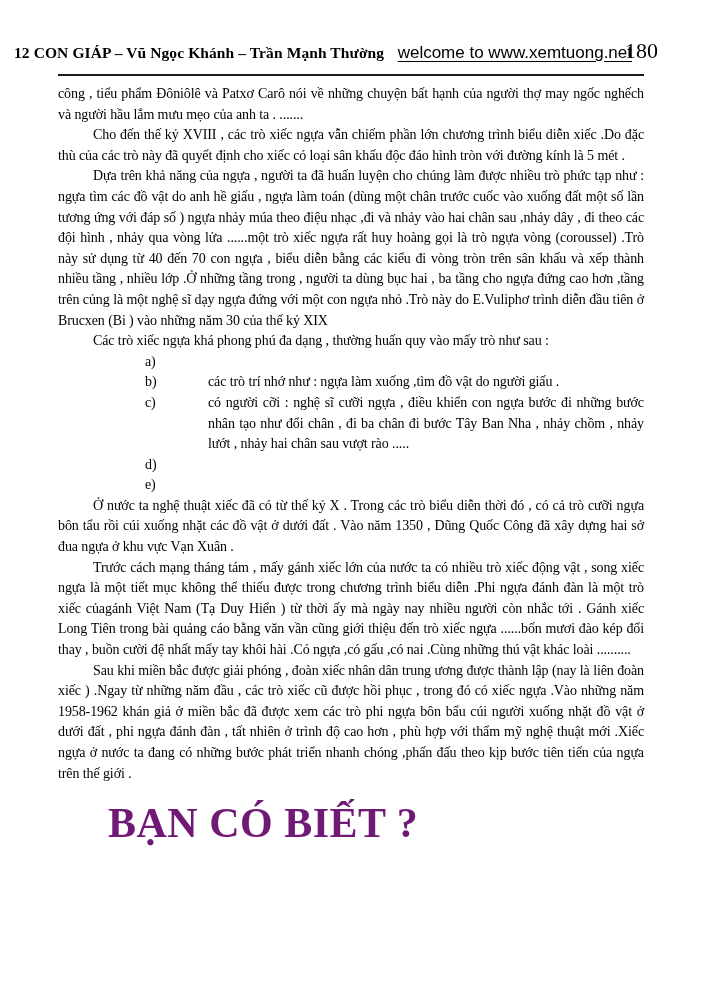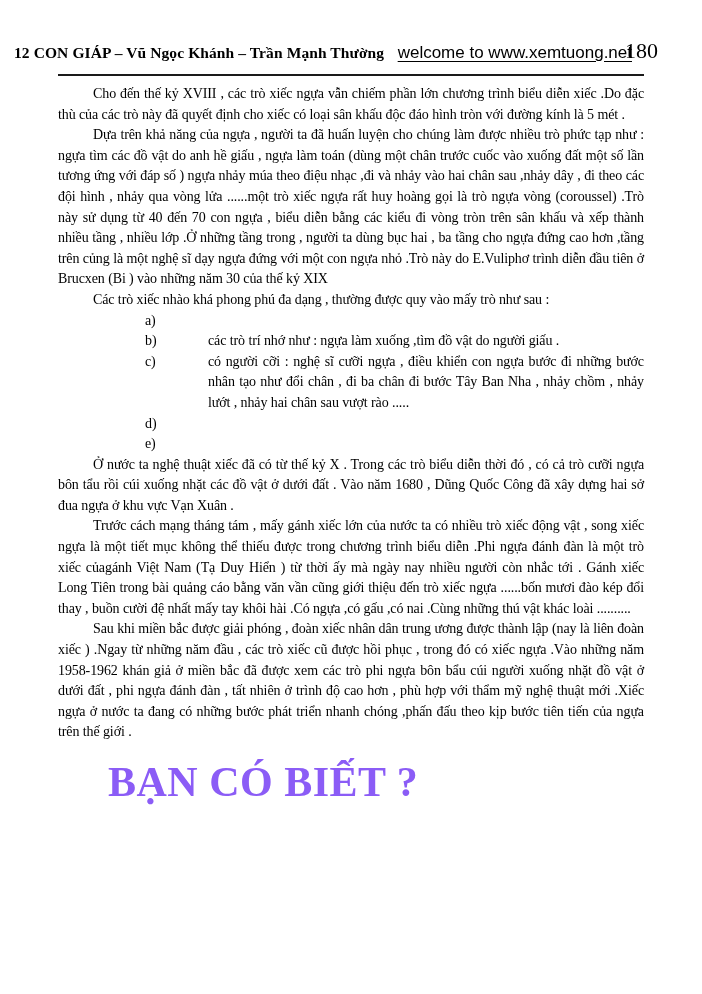--- a/index.html
+++ b/index.html
@@ -98,42 +98,43 @@
     <span class="header-right">
       <a class="header-link" href="#">welcome to www.xemtuong.net</a>
       <span class="page-number">180</span>
     </span>
   </div>
 
   <hr class="divider">
 
   <div class="body-text">
 
+    <p class="para no-indent">công , tiểu phẩm Đôniôlê và Patxơ Carô nói về những chuyện bất hạnh của người thợ may ngốc nghếch và người hầu lắm mưu mẹo của anh ta . .......</p>
     <p class="para">Cho đến thế kỷ XVIII , các trò xiếc ngựa vẫn chiếm phần lớn chương trình biểu diễn xiếc .Do đặc thù của các trò này đã quyết định cho xiếc có loại sân khấu độc đáo hình tròn với đường kính là 5 mét .</p>
     <p class="para">Dựa trên khả năng của ngựa , người ta đã huấn luyện cho chúng làm được nhiều trò phức tạp như : ngựa tìm các đồ vật do anh hề giấu , ngựa làm toán (dùng một chân trước cuốc vào xuống đất một số lần tương ứng với đáp số ) ngựa nhảy múa theo điệu nhạc ,đi và nhảy vào hai chân sau ,nhảy dây , đi theo các đội hình , nhảy qua vòng lửa ......một trò xiếc ngựa rất huy hoàng gọi là trò ngựa vòng (coroussel) .Trò này sử dụng từ 40 đến 70 con ngựa , biểu diễn bằng các kiểu đi vòng tròn trên sân khấu và xếp thành nhiều tầng , nhiều lớp .Ở những tầng trong , người ta dùng bục hai , ba tầng cho ngựa đứng cao hơn ,tầng trên củng là một nghệ sĩ dạy ngựa đứng với một con ngựa nhỏ .Trò này do E.Vuliphơ trình diễn đầu tiên ở Brucxen (Bi ) vào những năm 30 của thế kỷ XIX</p>
-    <p class="para">Các trò xiếc nhào khá phong phú đa dạng , thường được quy vào mấy trò như sau :</p>
+    <p class="para">Các trò xiếc ngựa khá phong phú đa dạng , thường huấn quy vào mấy trò như sau :</p>
 
     <div class="list-item">
       <span class="list-label">a)</span>
     </div>
     <div class="list-item">
       <span class="list-label">b)</span>
       <span class="list-text">các trò trí nhớ như : ngựa làm xuống ,tìm đồ vật do người giấu .</span>
     </div>
     <div class="list-item">
       <span class="list-label">c)</span>
       <span class="list-text">có người cỡi : nghệ sĩ cưỡi ngựa , điều khiển con ngựa bước đi những bước nhân tạo như đổi chân , đi ba chân đi bước Tây Ban Nha , nhảy chồm , nhảy lướt , nhảy hai chân sau vượt rào .....</span>
     </div>
     <div class="list-item">
       <span class="list-label">d)</span>
     </div>
     <div class="list-item">
       <span class="list-label">e)</span>
     </div>
 
-    <p class="para">Ở nước ta nghệ thuật xiếc đã có từ thế kỷ X . Trong các trò biểu diễn thời đó , có cả trò cưỡi ngựa bôn tẩu rồi cúi xuống nhặt các đồ vật ở dưới đất . Vào năm 1680 , Dũng Quốc Công đã xây dựng hai sở đua ngựa ở khu vực Vạn Xuân .</p>
+    <p class="para">Ở nước ta nghệ thuật xiếc đã có từ thế kỷ X . Trong các trò biểu diễn thời đó , có cả trò cưỡi ngựa bôn tẩu rồi cúi xuống nhặt các đồ vật ở dưới đất . Vào năm 1350 , Dũng Quốc Công đã xây dựng hai sở đua ngựa ở khu vực Vạn Xuân .</p>
     <p class="para">Trước cách mạng tháng tám , mấy gánh xiếc lớn của nước ta có nhiều trò xiếc động vật , song xiếc ngựa là một tiết mục không thể thiếu được trong chương trình biểu diễn .Phi ngựa đánh đàn là một trò xiếc củagánh Việt Nam (Tạ Duy Hiển ) từ thời ấy mà ngày nay nhiều người còn nhắc tới . Gánh xiếc Long Tiên trong bài quảng cáo bằng văn vần cũng giới thiệu đến trò xiếc ngựa ......bốn mươi đào kép đổi thay , buồn cười đệ nhất mấy tay khôi hài .Có ngựa ,có gấu ,có nai .Cùng những thú vật khác loài ..........</p>
     <p class="para">Sau khi miền bắc được giải phóng , đoàn xiếc nhân dân trung ương được thành lập (nay là liên đoàn xiếc ) .Ngay từ những năm đầu , các trò xiếc cũ được hồi phục , trong đó có xiếc ngựa .Vào những năm 1958-1962 khán giả ở miền bắc đã được xem các trò phi ngựa bôn bẩu cúi người xuống nhặt đồ vật ở dưới đất , phi ngựa đánh đàn , tất nhiên ở trình độ cao hơn , phù hợp với thẩm mỹ nghệ thuật mới .Xiếc ngựa ở nước ta đang có những bước phát triển nhanh chóng ,phấn đấu theo kịp bước tiên tiến của ngựa trên thế giới .</p>
 
-    <div class="big-heading" style="color: #8b5cf6;">BẠN CÓ BIẾT ?</div>
+    <div class="big-heading" style="color: #701a75;">BẠN CÓ BIẾT ?</div>
   </div>
 
 </div>
 
 </body></html>

